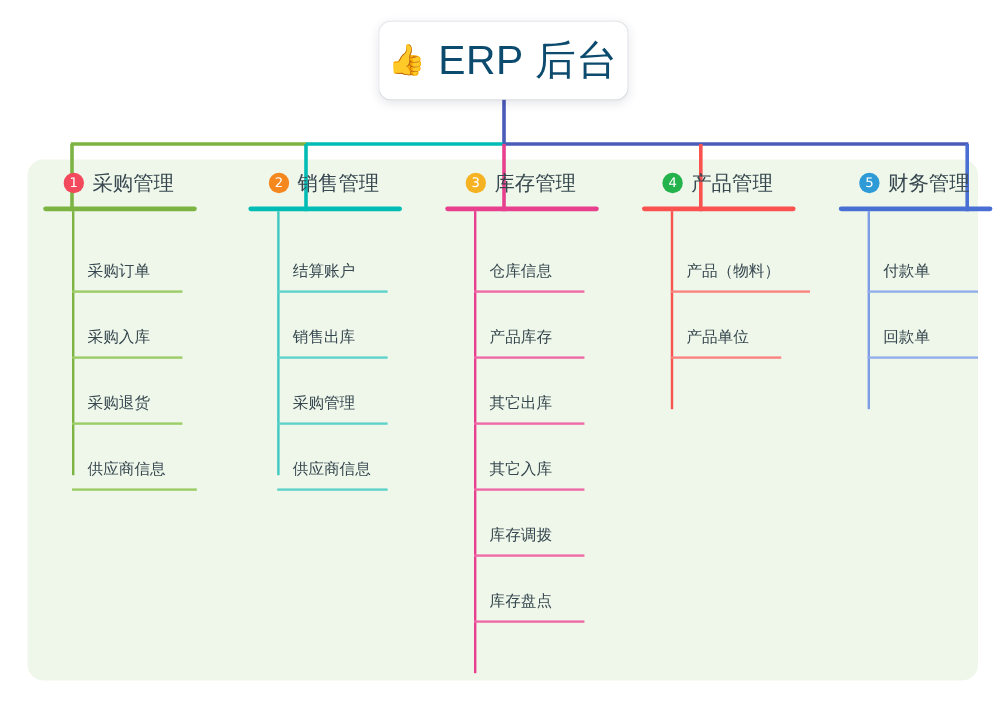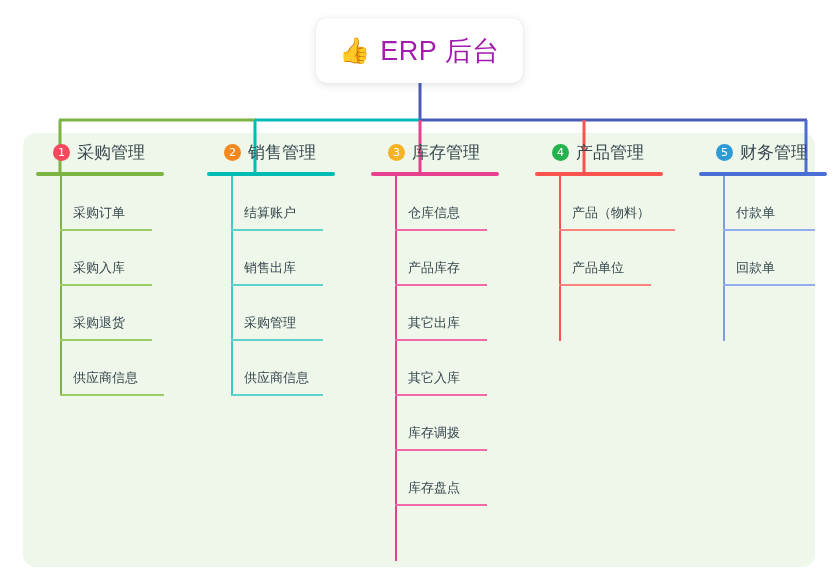--- a/index.html
+++ b/index.html
@@ -31,22 +31,22 @@
     justify-content: center;
     gap: 10px;
     z-index: 6;
   }
   .root-emoji {
     font-size: 25px;
     line-height: 1;
     display: inline-block;
   }
   .root-title {
-    font-size: 27px;
-    color: #a21caf;
+    font-size: 34px;
+    color: #0c4a6e;
     letter-spacing: 0.5px;
     white-space: nowrap;
   }
 
   
   .wires { position: absolute; left: 0; top: 0; width: 839px; height: 588px; z-index: 2; }
 
   
   .panel {
     position: absolute;
@@ -95,21 +95,21 @@
     color: #37474f;
     white-space: nowrap;
   }
   .branch-rule {
     height: 4px;
     border-radius: 2px;
     margin-top: 1px;
   }
   .branch-body {
     position: relative;
-    padding-top: 0;
+    padding-top: 13px;
   }
   .spine {
     position: absolute;
     left: 24px;
     top: 0;
     width: 2px;
   }
   .leaf {
     position: relative;
     height: 55px;

